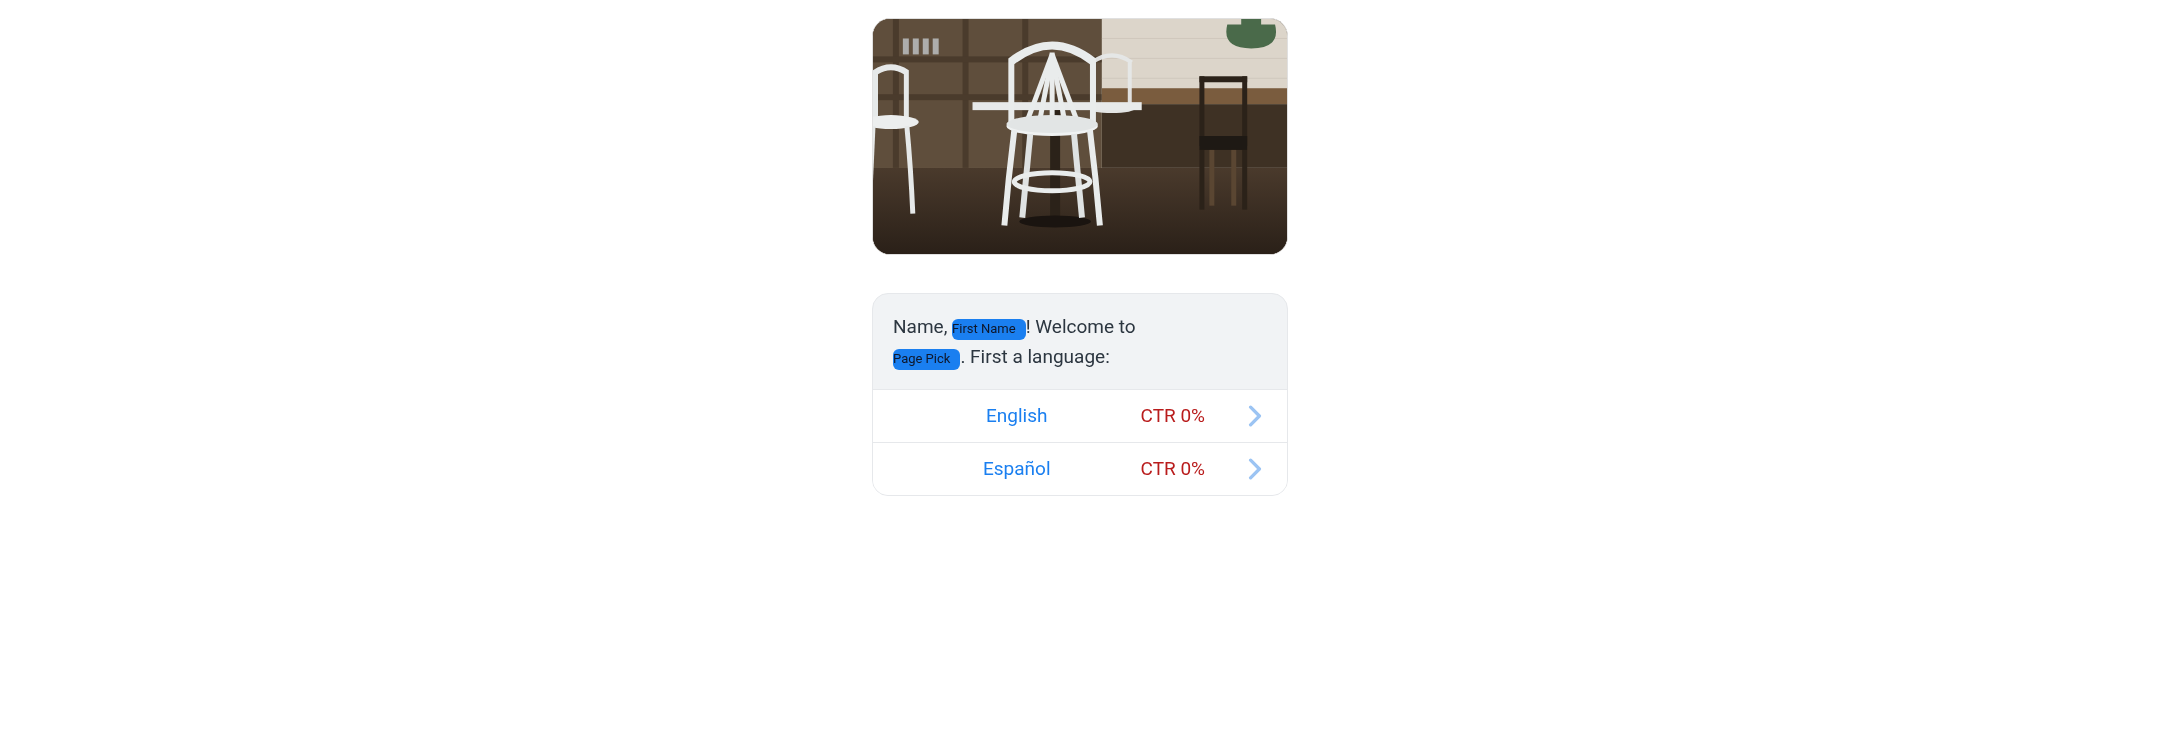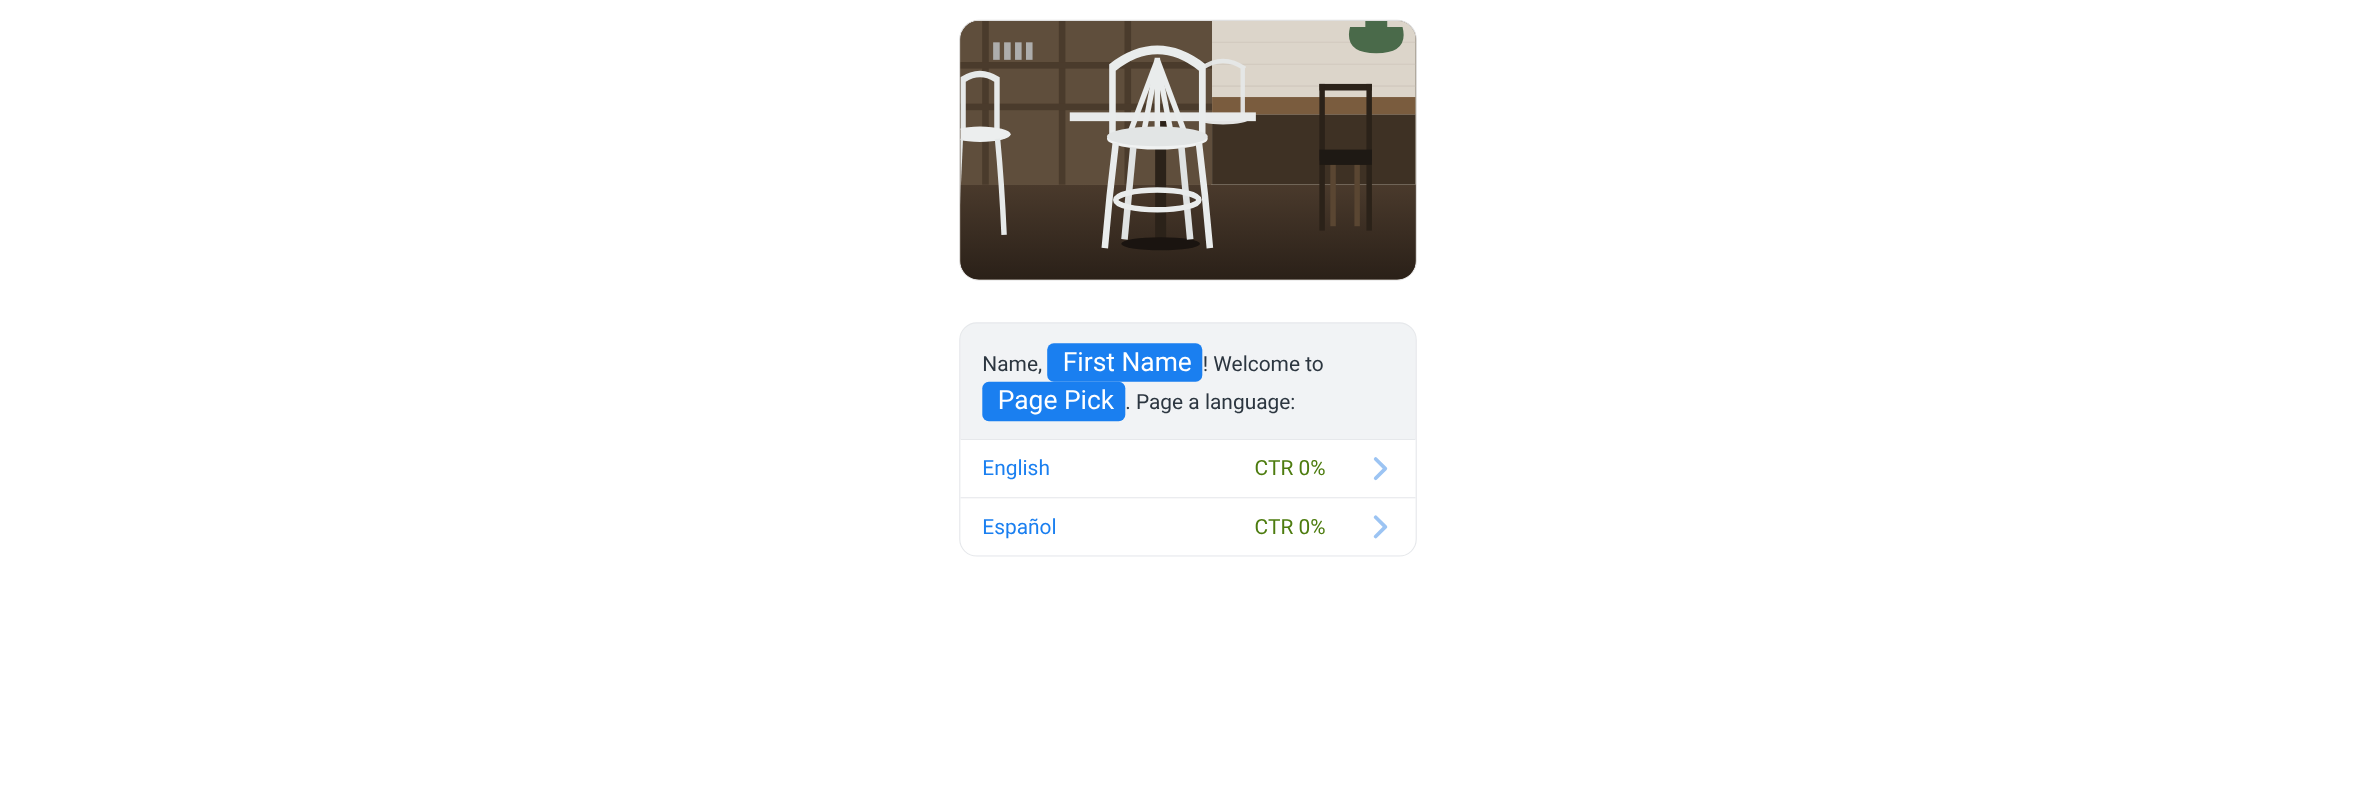--- a/index.html
+++ b/index.html
@@ -47,48 +47,49 @@
     .message-text {
       padding: 18px 20px 16px 20px;
       font-size: 19px;
       line-height: 1.6;
       color: #2c3640;
     }
     
     .token {
       display: inline-block;
       background: #1a7ff0;
-      color: #ffffff;
-      padding: 1px 10px 2px 14px;
+      color: #0f172a;
+      padding: 1px 10px 2px 0;
       border-radius: 6px;
-      font-size: 24px;
+      font-size: 13px;
       line-height: 1.35;
       vertical-align: baseline;
     }
     
     .option-list {
       background: #ffffff;
+      text-align: center;
     }
     
     .option-row {
       display: flex;
       align-items: center;
       padding: 14px 20px;
       border-top: 1px solid #e6e8eb;
       cursor: pointer;
     }
     
     .option-label {
       flex: 1;
       color: #1a7ff0;
       font-size: 19px;
     }
     
     .option-ctr {
-      color: #4d7c0f;
+      color: #b91c1c;
       font-size: 19px;
       margin-right: 38px;
     }
     
     .chevron {
       width: 24px;
       height: 24px;
       display: flex;
       align-items: center;
       justify-content: center;
@@ -193,21 +194,21 @@
       <path d="M 0 52 Q 18 40 36 52 L 36 100 L 31 100 L 31 56 Q 18 48 5 56 L 5 100 L 0 100 Z" fill="#e6e9e9"></path>
       <ellipse cx="18" cy="104" rx="28" ry="7" fill="#eceeee"></ellipse>
       <path d="M 0 108 Q -2 150 -4 196" stroke="#e6e9e9" stroke-width="5" fill="none"></path>
       <path d="M 34 108 Q 38 150 40 196" stroke="#e6e9e9" stroke-width="5" fill="none"></path>
     </g>
   </svg>
 </div>
 
 <div class="message-card">
   <div class="message-text">
-    <span>Name, </span><span class="token">First Name</span><span>! Welcome to </span><br><span class="token">Page Pick</span><span>. Page a language:</span>
+    <span>Name, </span><span class="token">First Name</span><span>! Welcome to </span><br><span class="token">Page Pick</span><span>. First a language:</span>
   </div>
   <div class="option-list">
     <div class="option-row">
       <span class="option-label">English</span>
       <span class="option-ctr">CTR 0%</span>
       <span class="chevron">
         <svg viewBox="0 0 12 20" fill="none">
             <path d="M2 2 L10 10 L2 18" stroke="#9cc4f3" stroke-width="3" stroke-linecap="round" stroke-linejoin="round"></path>
           </svg>
       </span>

